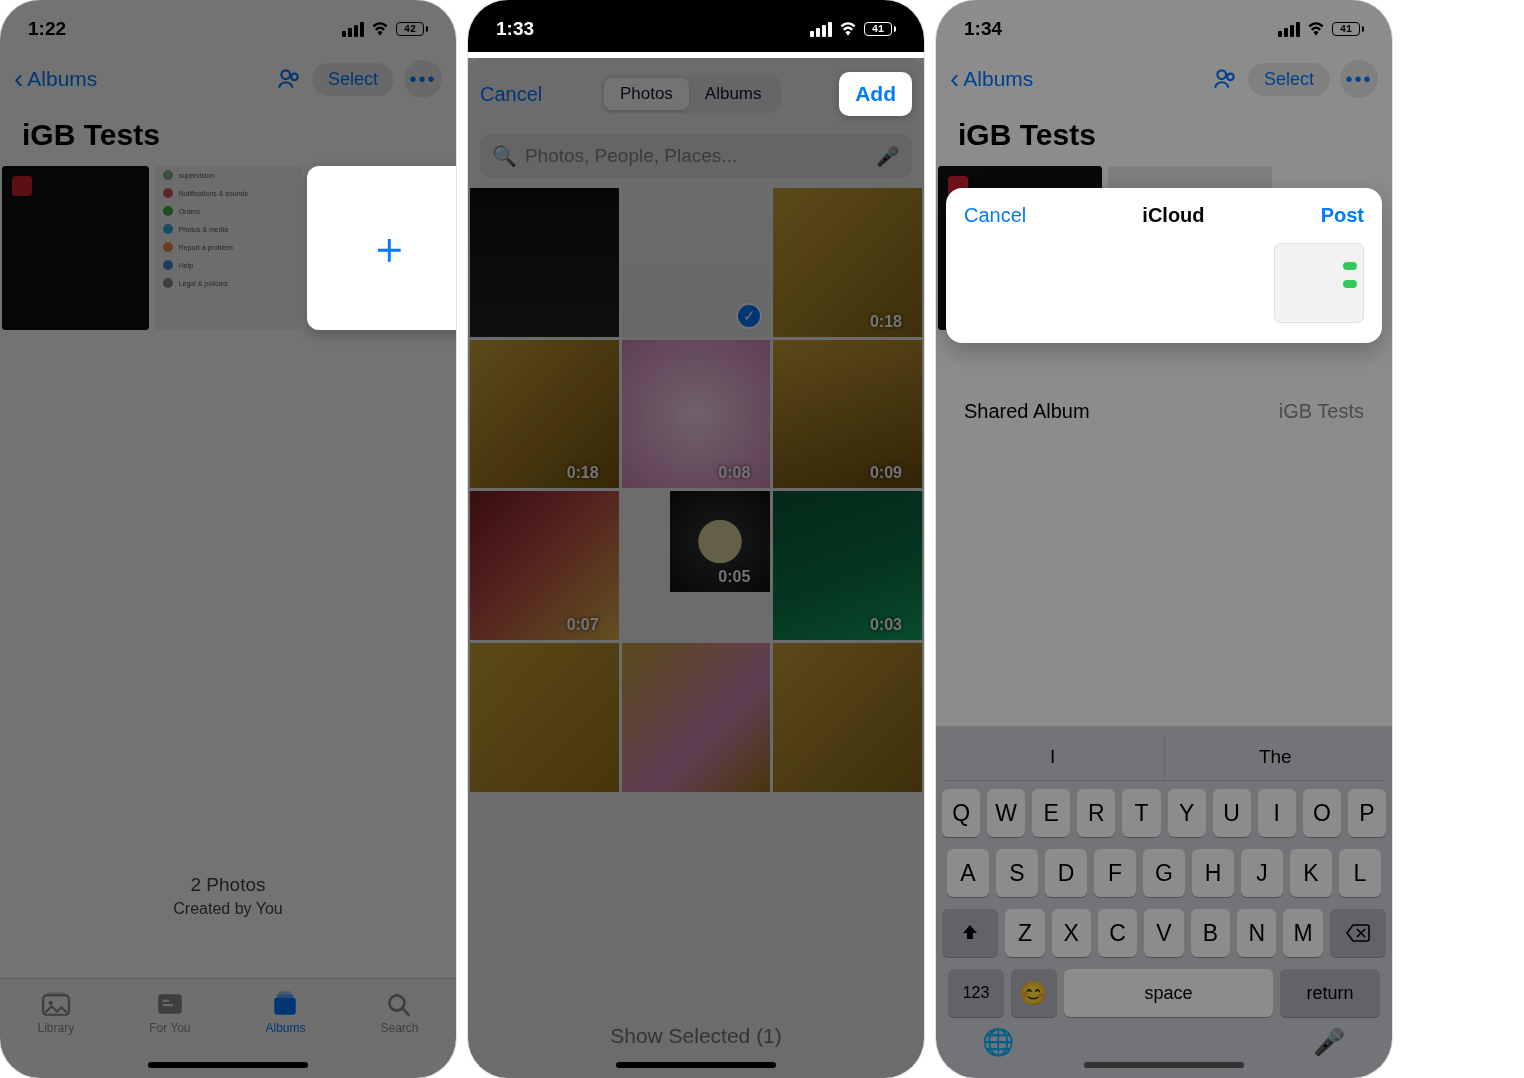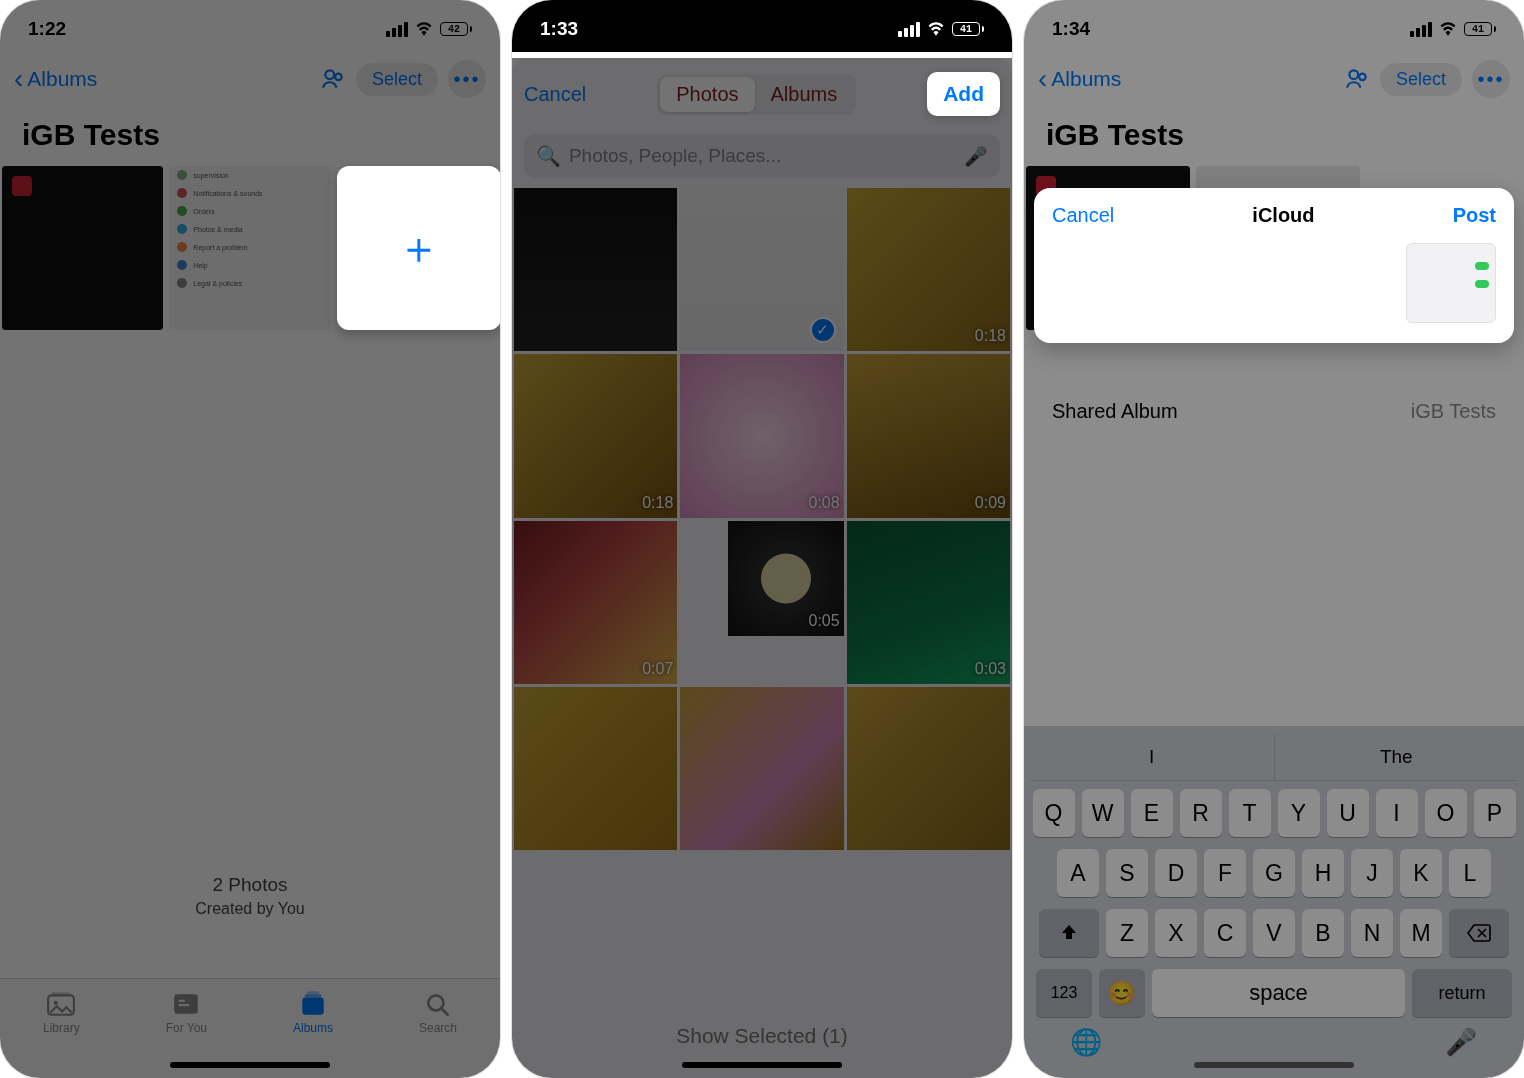--- a/index.html
+++ b/index.html
@@ -6,21 +6,21 @@
   body {
     background: #fff;
     font-family: -apple-system, BlinkMacSystemFont, "Helvetica Neue", sans-serif;
     display: flex;
     gap: 12px;
     padding: 0;
     width: 1524px;
     height: 1078px;
   }
   .phone {
-    width: 500px;
+    width: 456px;
     height: 1078px;
     background: #fff;
     border-radius: 40px;
     overflow: hidden;
     position: relative;
     box-shadow: 0 0 0 1px #e0e0e0;
   }
   .dimmed::after {
     content: "";
     position: absolute;
@@ -97,38 +97,38 @@
   
   .s2-top { background:#000; }
   .s2-sheet {
     position:absolute; top:58px; left:0; right:0; bottom:0;
     background:#efeef3; border-radius:14px 14px 0 0;
     z-index:2;
   }
   .s2-nav { display:flex; align-items:center; justify-content:space-between; padding:14px 12px; }
   .s2-cancel { color:#007aff; font-size:20px; }
   .seg { display:flex; background:#e2e1e6; border-radius:10px; padding:3px; }
-  .seg-item { padding:6px 16px; font-size:20px; color:#7f1d1d; border-radius:8px; }
+  .seg-item { padding:6px 16px; font-size:17px; color:#0f172a; border-radius:8px; }
   .seg-item.sel { background:#fff; box-shadow:0 1px 3px rgba(0,0,0,0.15); font-weight:500; }
   .add-btn {
     background:#fff; border-radius:10px; padding:10px 16px;
     color:#007aff; font-size:21px; font-weight:600;
     box-shadow:0 2px 8px rgba(0,0,0,0.2);
     z-index:30; position:relative;
   }
   .search-bar {
     margin:4px 12px 10px; background:#dfdee3; border-radius:12px;
     display:flex; align-items:center; padding:10px 12px; gap:8px; color:#848489;
     font-size:19px;
   }
   .mag { font-size:20px; }
   .mic { margin-left:auto; }
   .grid { display:grid; grid-template-columns:repeat(3,1fr); gap:3px; padding:0 2px; }
   .cell { aspect-ratio:1/1; position:relative; background:#555; overflow:hidden; }
-  .cell .dur { position:absolute; bottom:6px; right:4px; color:#fff; font-size:16px; font-weight:400; text-shadow:0 0 4px rgba(0,0,0,0.8);}
+  .cell .dur { position:absolute; bottom:6px; right:20px; color:#fff; font-size:16px; font-weight:700; text-shadow:0 0 4px rgba(0,0,0,0.8);}
   .cell .check { position:absolute; bottom:8px; right:8px; width:26px; height:26px; background:#007aff; border-radius:50%; border:2px solid #fff; display:flex; align-items:center; justify-content:center; color:#fff; font-size:15px;}
   .show-sel { position:absolute; bottom:30px; left:0; right:0; text-align:center; color:#737373; font-size:21px; font-weight:500; z-index:4; }
   
   .c0{background:linear-gradient(#111,#222);}
   .c1{background:linear-gradient(#eee,#e5e5e8);}
   .c2{background:linear-gradient(135deg,#c9a437,#8a6a1a);}
   .c3{background:linear-gradient(135deg,#c9a437,#7a5612);}
   .c4{background:radial-gradient(circle at 50% 50%,#f7d6ea,#d48abb);}
   .c5{background:linear-gradient(160deg,#caa23a,#6e4f10);}
   .c6{background:linear-gradient(135deg,#7a1f1f,#b94545 40%,#d9b24a);}
@@ -166,21 +166,21 @@
 
   
   .kbd { position:absolute; bottom:0; left:0; right:0; background:#d2d4da; z-index:4; padding:8px 6px 20px; }
   .sug-row { display:flex; border-bottom:1px solid #b8bac0; margin-bottom:8px; }
   .sug { flex:1; text-align:center; padding:12px 0; font-size:19px; color:#000; border-right:1px solid #b8bac0;}
   .sug:last-child{border-right:none;}
   .krow { display:flex; justify-content:center; gap:7px; margin-bottom:12px; }
   .key { background:#fff; border-radius:6px; width:42px; height:48px; display:flex; align-items:center; justify-content:center; font-size:23px; color:#000; box-shadow:0 1px 0 rgba(0,0,0,0.3);}
   .key.fn { background:#b2b5bd; }
   .key.wide { width:60px; }
-  .key.space { flex:1; font-size:22px;}
+  .key.space { flex:1; font-size:18px;}
   .key.ret { width:100px; font-size:18px;}
   .brow { display:flex; gap:7px; padding:0 6px; }
   .kbd-bottom { display:flex; justify-content:space-between; padding:10px 40px 0; }
   .globe,.mic-kbd { font-size:26px; color:#50525a; }
 
   
   .s3-thumbs { display:flex; gap:6px; padding:0 2px; }
   .s3-thumbs .thumb { width:164px; height:164px; }
 
 </style>

